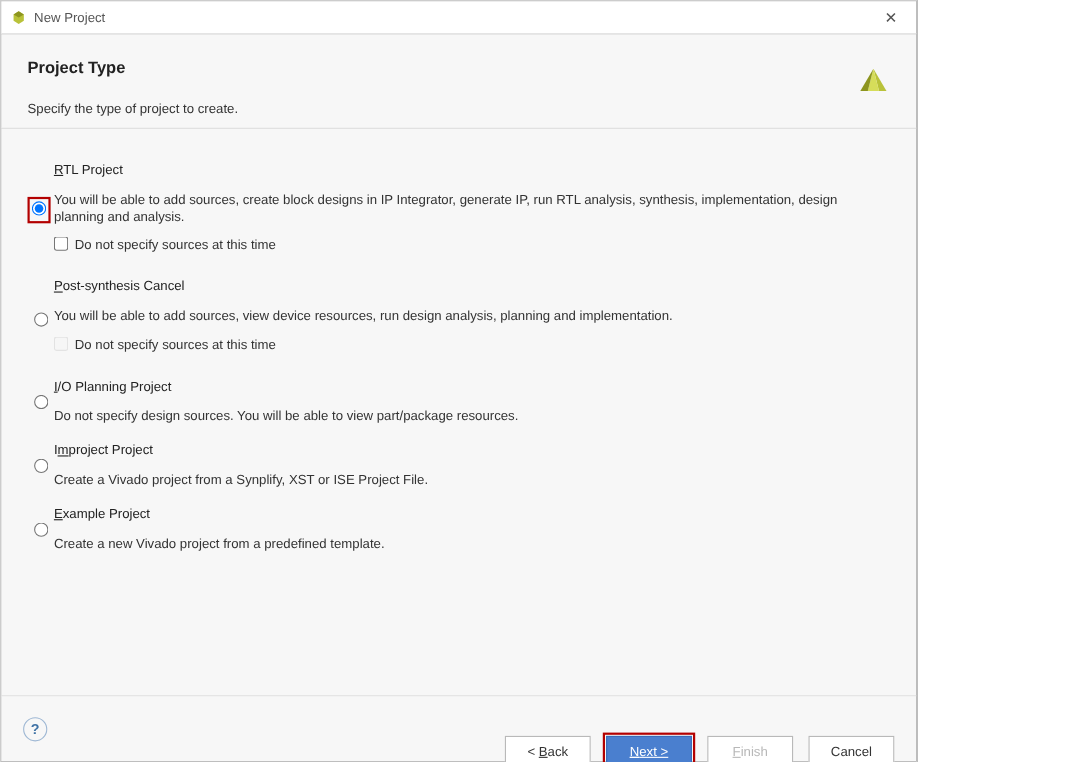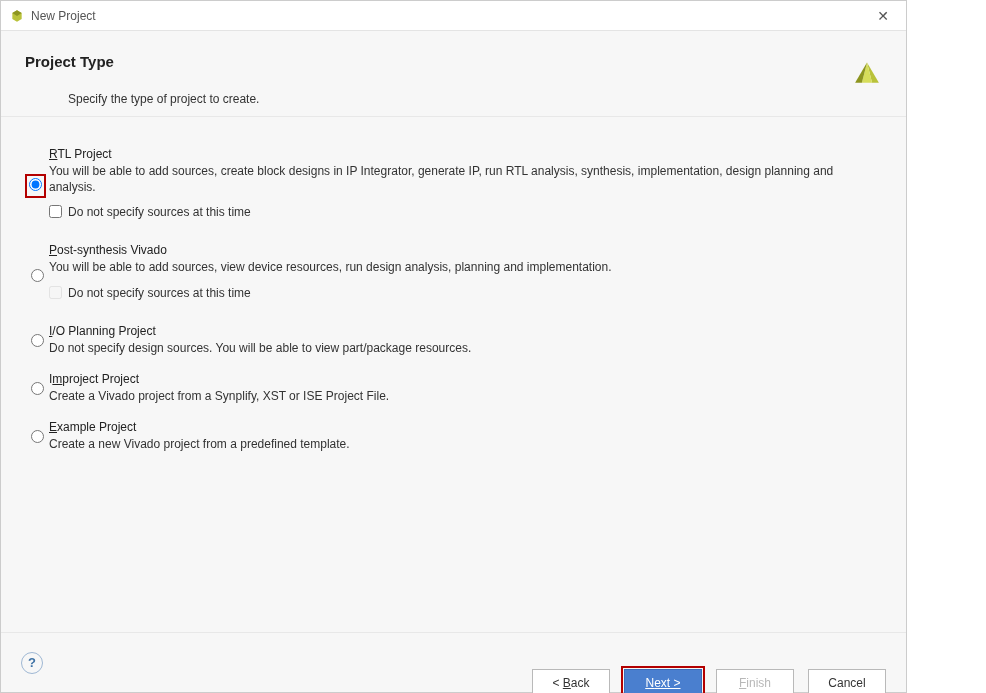--- a/index.html
+++ b/index.html
@@ -1,35 +1,35 @@
 <!DOCTYPE html>
 <html><head>
 <meta charset="utf-8">
 <style>
   * { box-sizing: border-box; margin: 0; padding: 0; }
   html, body { width: 986px; height: 693px; font-family: "Segoe UI", Arial, sans-serif; font-size: 12px; color: #333; background: #fff; overflow: hidden; }
-  .window { width: 907px; height: 693px; border: 1px solid #ccc; background: #404040; display: flex; flex-direction: column; }
+  .window { width: 834px; height: 693px; border: 1px solid #ccc; background: #404040; display: flex; flex-direction: column; }
   .titlebar { height: 30px; display: flex; align-items: center; padding: 0 8px; border-bottom: 1px solid #e4e4e4; background: #fff; }
   .titlebar .title-icon { width: 16px; height: 16px; margin-right: 6px; display:inline-flex; align-items:center; justify-content:center; }
   .titlebar .title-text { flex: 1; color: #555; font-size: 12px; }
   .titlebar .close-x { width: 30px; text-align: center; color: #555; font-size: 14px; cursor: default; }
   .header { padding: 22px 24px 10px 24px; background: #f7f7f7; border-bottom: 1px solid #e8e8e8; position: relative; }
   .header h1 { font-size: 15px; font-weight: bold; color: #222; margin-bottom: 22px; }
-  .header .subtitle { font-size: 12px; color: #333; margin-left: 43px; }
+  .header .subtitle { font-size: 12px; color: #333; }
   .logo { position: absolute; right: 22px; top: 28px; width: 34px; height: 34px; }
   .body { flex: 1; background: #f7f7f7; padding: 30px 24px 0 24px; overflow: auto; }
   .option { display: flex; align-items: center; margin-bottom: 16px; }
   .radio-wrap { width: 24px; flex: 0 0 24px; padding-top: 1px; display:flex; justify-content:center; }
   input[type=radio] { width: 13px; height: 13px; }
   input[type=checkbox] { width: 13px; height: 13px; margin-right: 6px; vertical-align: -2px; }
   .radio-highlight { border: 2px solid #b30000; padding: 2px; margin: -4px 0 0 -4px; }
   .opt-content { flex: 1; }
   .opt-title { font-size: 12px; color: #222; }
   .opt-title .ul { text-decoration: underline; }
-  .opt-desc { font-size: 12px; color: #333; margin-top: 2px; line-height: 1.35; }
+  .opt-desc { font-size: 12px; color: #333; margin-top: 12px; line-height: 1.35; }
   .sub-checks { margin-top: 10px; }
   .sub-checks .chk-row { margin-bottom: 8px; font-size: 12px; color: #333; }
   .chk-disabled { color: #b8b8b8; }
   .chk-disabled input { opacity: .5; }
   .footer { height: 60px; background: #f7f7f7; border-top: 1px solid #e8e8e8; display: flex; align-items: center; padding: 0 20px; }
   .help { width: 22px; height: 22px; border: 1.2px solid #9fb8d4; border-radius: 50%; color: #3f72a5; font-weight: bold; font-size: 13px; display:flex; align-items:center; justify-content:center; cursor: default; }
   .footer .spacer { flex: 1; }
   .btn { min-width: 78px; height: 28px; background: #fff; border: 1px solid #b9b9b9; font-size: 12px; color: #333; margin-left: 14px; padding: 0 14px; cursor: default; margin-top: 40px; }
   .btn.primary { background: #4a7fcf; color: #fff; border: 1px solid #3a6cb8; text-decoration: underline; }
   .btn.primary-highlight { outline: 2px solid #b30000; outline-offset: 1px; }
@@ -81,21 +81,21 @@
           </div>
         </div>
       </div>
     </div>
 
     <div class="option">
       <div class="radio-wrap">
           <input type="radio" name="ptype" style="">
         </div>
       <div class="opt-content">
-        <label class="opt-title"><span></span><span class="ul">P</span><span>ost-synthesis Vivado</span></label>
+        <label class="opt-title"><span></span><span class="ul">P</span><span>ost-synthesis Cancel</span></label>
         <div class="opt-desc">You will be able to add sources, view device resources, run design analysis, planning and implementation.</div>
         <div class="sub-checks">
           <div class="chk-row chk-disabled">
             <label><input type="checkbox" disabled="" style=""><span>D</span><span class="ul">o</span><span> not specify sources at this time</span></label>
           </div>
         </div>
       </div>
     </div>
 
     <div class="option">

